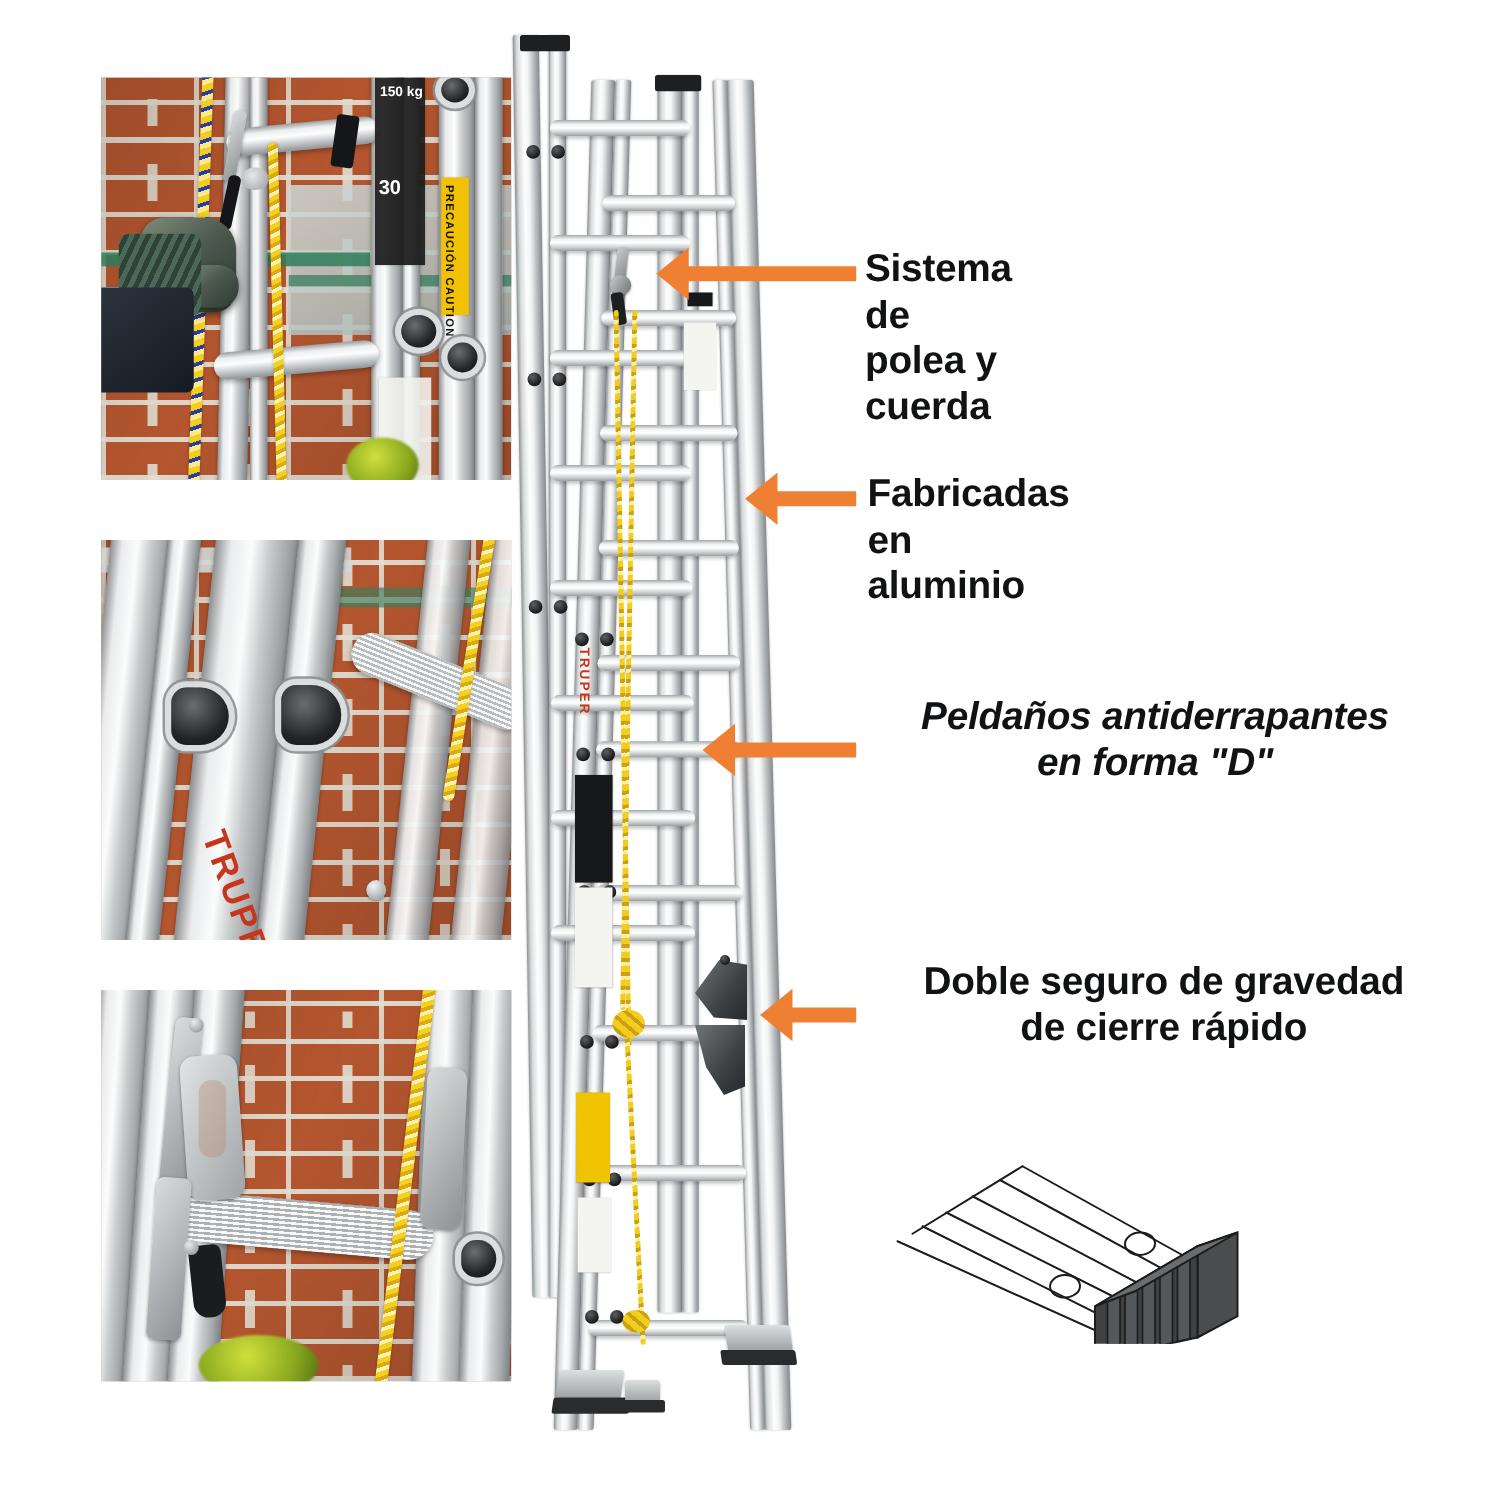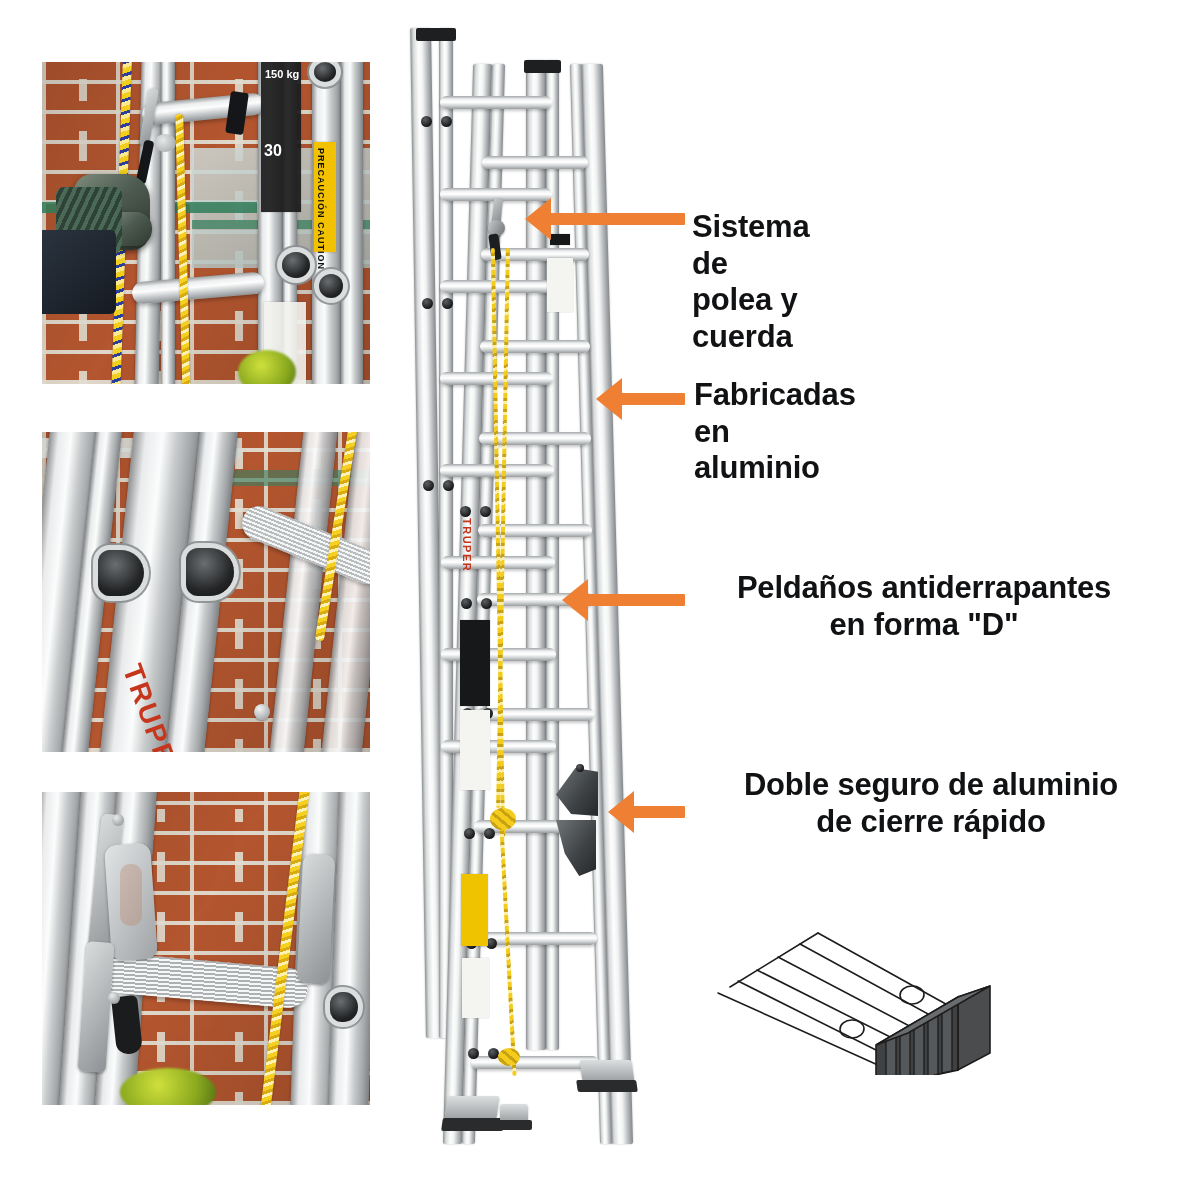--- a/index.html
+++ b/index.html
@@ -6,21 +6,21 @@
   body{
     width:1200px;height:1200px;
     background:#ffffff;
     font-family:"Liberation Sans", sans-serif;
     overflow:hidden;
     position:relative;
   }
   .stage{position:absolute;left:0;top:0;width:1200px;height:1200px;}
 
   
-  .photo{position:absolute;overflow:hidden;background:#cfcfcf;}
+  .photo{position:absolute;overflow:hidden;background:#cfcfcf;margin-left:39px;}
   .ph1{left:42px;top:62px;width:328px;height:322px;}
   .ph2{left:42px;top:432px;width:328px;height:320px;}
   .ph3{left:42px;top:792px;width:328px;height:313px;}
 
   .brick{position:absolute;left:0;top:0;width:100%;height:100%;
     background-color:#b4562f;
     background-image:
       repeating-linear-gradient(0deg,
         rgba(226,222,210,.95) 0px, rgba(226,222,210,.95) 4px,
         rgba(0,0,0,0) 4px, rgba(0,0,0,0) 30px),
@@ -298,46 +298,46 @@
     <div class="shoe" style="left:177px;top:1072px;width:60px;height:12px;transform:skewX(8deg);border-radius:2px;"></div>
     <div class="foot" style="left:100px;top:1096px;width:28px;height:18px;"></div>
     <div class="shoe" style="left:98px;top:1112px;width:34px;height:10px;"></div>
   </div>
 
   <div class="callout">
     <div class="arrow">
       <div class="shaft" style="left:548px;top:213px;width:137px;background:#ef8033;"></div>
       <div class="head" style="left:525px;top:198px;border-right:26px solid #ef8033;"></div>
     </div>
-    <div class="clabel" style="left:692px;top:209px;">Sistema de polea y cuerda</div>
+    <div class="clabel" style="left:692px;top:197px;">Sistema de polea y cuerda</div>
   </div>
 
   <div class="callout">
     <div class="arrow">
       <div class="shaft" style="left:619px;top:393px;width:66px;background:#ef8033;"></div>
       <div class="head" style="left:596px;top:378px;border-right:26px solid #ef8033;"></div>
     </div>
     <div class="clabel" style="left:694px;top:377px;">Fabricadas en aluminio</div>
   </div>
 
   <div class="callout">
     <div class="arrow">
       <div class="shaft" style="left:585px;top:594px;width:100px;background:#ef8033;"></div>
       <div class="head" style="left:562px;top:579px;border-right:26px solid #ef8033;"></div>
     </div>
-    <div class="clabel ctr" style="left:694px;top:570px;width:460px;">Peldaños antiderrapantes
+    <div class="clabel ctr" style="left:694px;top:555px;width:460px;font-style:italic;">Peldaños antiderrapantes
 en forma "D"</div>
   </div>
 
   <div class="callout">
     <div class="arrow">
       <div class="shaft" style="left:631px;top:806px;width:54px;background:#ef8033;"></div>
       <div class="head" style="left:608px;top:791px;border-right:26px solid #ef8033;"></div>
     </div>
-    <div class="clabel ctr" style="left:700px;top:767px;width:462px;">Doble seguro de aluminio
+    <div class="clabel ctr" style="left:700px;top:767px;width:462px;">Doble seguro de gravedad
 de cierre rápido</div>
   </div>
 
   <div class="tacones">
     <svg width="330" height="150" viewBox="0 0 330 150">
       <g fill="none" stroke="#1c1c1c" stroke-width="1.6" stroke-linecap="round">
         <line x1="118" y1="8" x2="262" y2="88"></line>
         <line x1="100" y1="19" x2="250" y2="101"></line>
         <line x1="78" y1="32" x2="238" y2="116"></line>
         <line x1="57" y1="45" x2="226" y2="130"></line>

